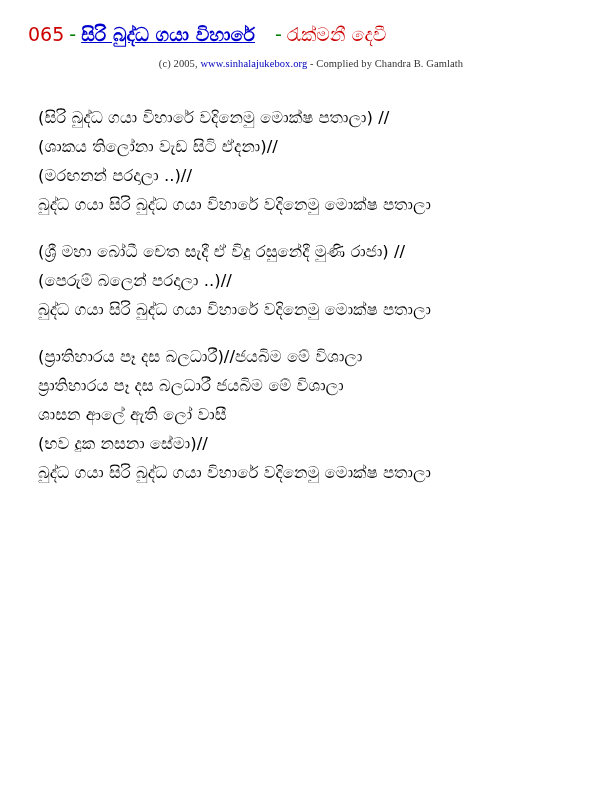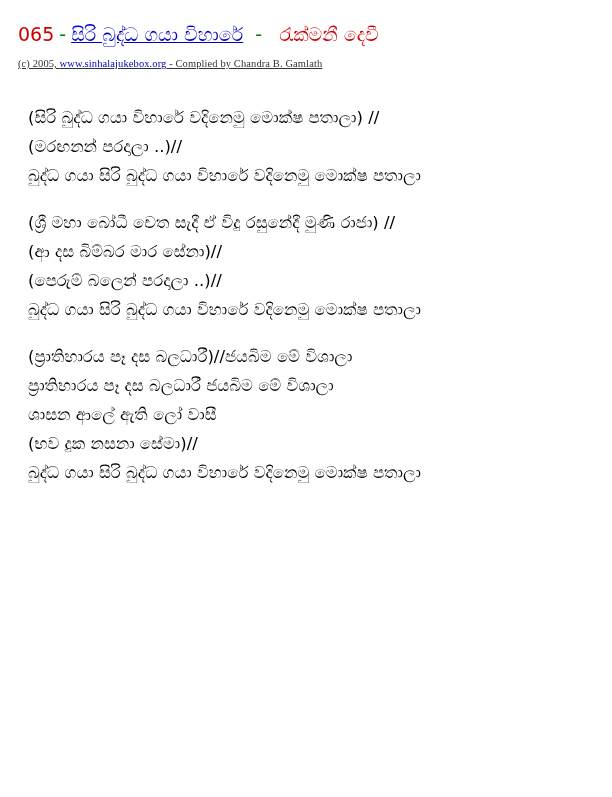--- a/index.html
+++ b/index.html
@@ -13,21 +13,21 @@
     position: relative;
     font-family: "DejaVu Sans", sans-serif;
     color: #000000;
     overflow: hidden;
   }
   .page {
     position: relative;
     width: 612px;
     height: 797px;
     box-sizing: border-box;
-    padding: 22px 18px 0 18px;
+    padding: 22px 18px 0 28px;
   }
   .title-line {
     display: flex;
     align-items: baseline;
     flex-wrap: nowrap;
     white-space: nowrap;
     font-size: 19px;
     line-height: 24px;
   }
   .track-num {
@@ -36,34 +36,33 @@
     margin-right: 5px;
     font-family: "DejaVu Sans", sans-serif;
   }
   .dash {
     color: #008000;
     margin: 0 5px 0 0;
   }
   .song-title {
     color: #0000cc;
     text-decoration: underline;
-    margin-right: 12px;
+    margin-right: 20px;
+    font-weight: bold;
   }
   .artist {
     color: #cc0000;
-    margin-left: 12px;
   }
   .copyright {
     margin-top: 12px;
-    text-align: left;
+    text-align: center;
     font-size: 10.5px;
     font-family: "Liberation Serif", serif;
     color: #333333;
     letter-spacing: 0.1px;
-    text-decoration: underline;
   }
   .copyright .site {
     color: #0000bb;
   }
   .lyrics {
     margin-top: 34px;
     padding-left: 10px;
   }
   .lyric-line {
     font-size: 16.5px;
@@ -88,25 +87,25 @@
     <span class="dash">-</span>
     <span class="artist">රැක්මනී දෙවී</span>
   </div>
 
   <div class="copyright">
     <span>(c) 2005, </span><span class="site">www.sinhalajukebox.org</span><span>  - Complied by Chandra B. Gamlath</span>
   </div>
 
   <div class="lyrics">
     <div class="lyric-line">(සිරි බුද්ධ ගයා විහාරේ වදිනෙමු මොක්ෂ පතාලා)  //</div>
+    <div class="lyric-line">(ශාකය තිලෝනා වැඩ සිටි ඒදනා)//</div>
     <div class="lyric-line">(මරඟනන් පරදාලා ..)//</div>
     <div class="lyric-line">බුද්ධ ගයා සිරි බුද්ධ ගයා විහාරේ වදිනෙමු මොක්ෂ පතාලා</div>
     <div class="lyric-line blank"></div>
     <div class="lyric-line">(ශ්‍රී මහා බෝධී චෙත සැදී ඒ විදු රසුනේදී මුණි රාජා)  //</div>
-    <div class="lyric-line">(ආ දස බිම්බර මාර සේනා)//</div>
     <div class="lyric-line">(පෙරුම් බලෙන් පරදාලා ..)//</div>
     <div class="lyric-line">බුද්ධ ගයා සිරි බුද්ධ ගයා විහාරේ වදිනෙමු මොක්ෂ පතාලා</div>
     <div class="lyric-line blank"></div>
     <div class="lyric-line">(ප්‍රාතිහාරය පෑ දස බලධාරී)//ජයබිම මේ විශාලා</div>
     <div class="lyric-line">ප්‍රාතිහාරය පෑ දස බලධාරී ජයබිම මේ විශාලා</div>
     <div class="lyric-line">ශාසන ආලේ ඇති ලෝ වාසී</div>
     <div class="lyric-line">(භව දුක නසනා සේමා)//</div>
     <div class="lyric-line">බුද්ධ ගයා සිරි බුද්ධ ගයා විහාරේ වදිනෙමු මොක්ෂ පතාලා</div>
   </div>
 

